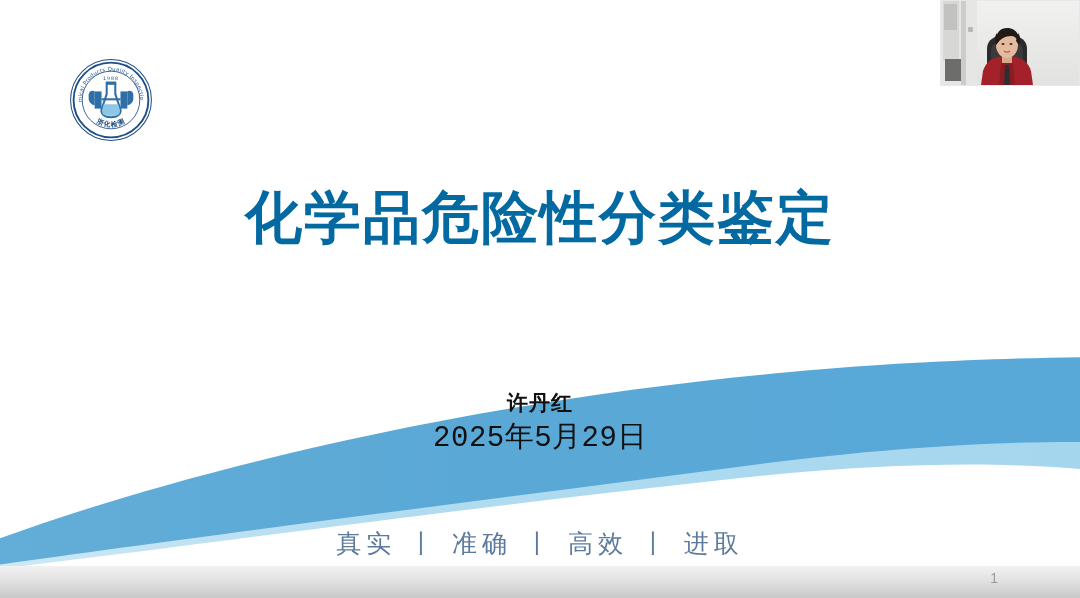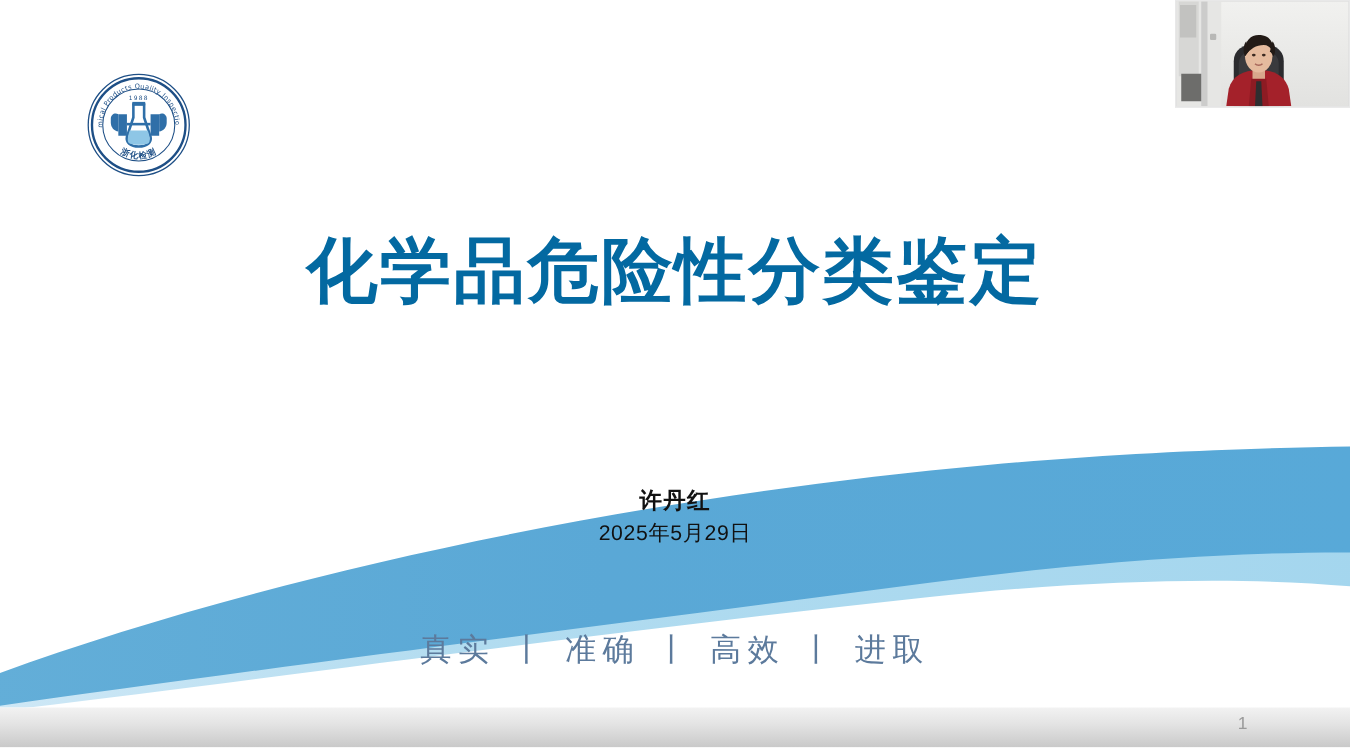--- a/index.html
+++ b/index.html
@@ -65,39 +65,39 @@
   .presenter {
     position: absolute;
     left: 0;
     top: 390px;
     width: 1080px;
     text-align: center;
     color: #111111;
   }
   .presenter .who {
     font-family: "DejaVu Sans", "Liberation Sans", sans-serif;
-    font-size: 18px;
+    font-size: 21px;
     font-weight: 700;
     line-height: 1.25;
     letter-spacing: 1px;
   }
   .presenter .when {
-    font-family: Liberation Sans, sans-serif;
-    font-size: 17px;
+    font-family: Liberation Mono, monospace;
+    font-size: 29px;
     font-weight: 400;
     line-height: 1.35;
     margin-top: 3px;
     letter-spacing: 0.5px;
   }
 
   
   .slogan {
     position: absolute;
     left: 0;
-    top: 503px;
+    top: 527px;
     width: 1080px;
     text-align: center;
     font-family: "DejaVu Sans", "Liberation Sans", sans-serif;
     font-size: 25px;
     font-weight: 400;
     color: #5c7a9c;
     letter-spacing: 5px;
     white-space: nowrap;
   }
 

